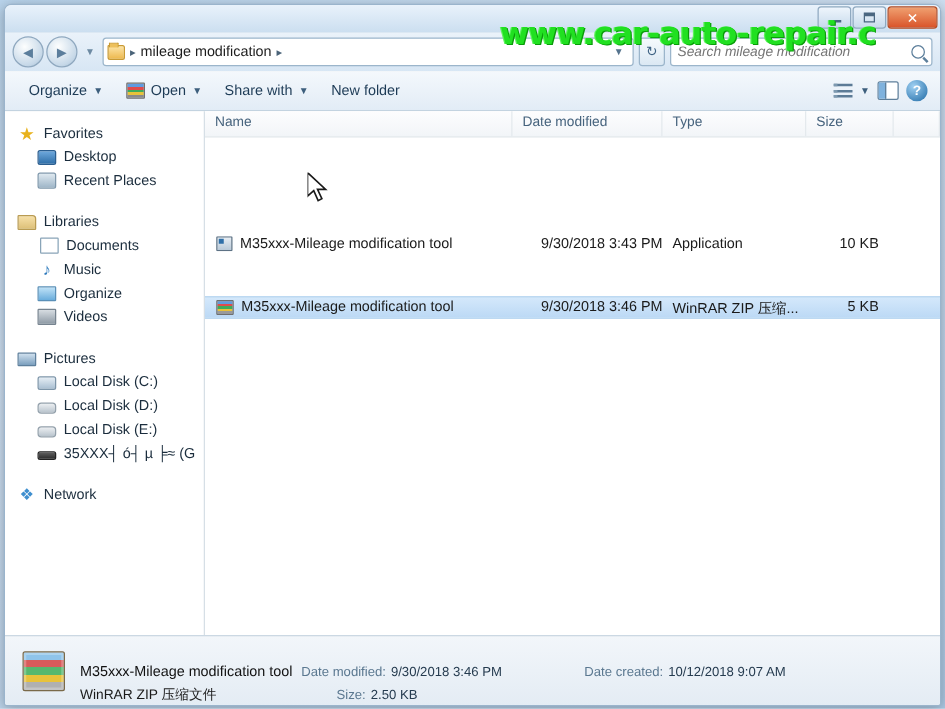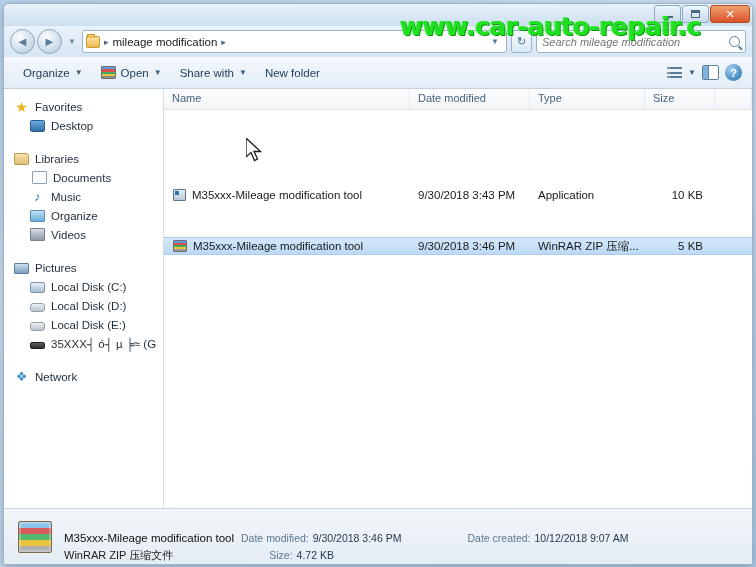--- a/index.html
+++ b/index.html
@@ -217,21 +217,21 @@
   .frow {
     display:flex; height:18px; align-items:center;
     font-size:11.5px; color:#1a1a1a; white-space:nowrap;
   }
   .frow.selected {
     background:linear-gradient(180deg,#d4e8fb,#bcd9f5);
     border-top:1px solid #a8cdee; border-bottom:1px solid #a8cdee;
   }
   .frow .f-name { flex:0 0 246px; display:flex; align-items:center; gap:6px;
                   padding-left:9px; overflow:hidden; }
-  .frow .f-date { flex:0 0 120px; padding-left:8px; }
+  .frow .f-date { flex:0 0 120px; padding-left:8px;text-align:right; }
   .frow .f-type { flex:0 0 115px; padding-left:8px; overflow:hidden; }
   .frow .f-size { flex:0 0 70px; text-align:right; padding-right:12px; }
 
   .app-icon {
     width:13px; height:12px; flex:0 0 13px;
     background:linear-gradient(180deg,#e8eef4,#b9c9d8);
     border:1px solid #5d7285; border-radius:1px; position:relative;
   }
   .app-icon::after {
     content:''; position:absolute; left:1px; top:1px; width:4px; height:4px;
@@ -375,20 +375,24 @@
     <div class="navpane">
 
       <div class="navitem root">
         <span class="nicon ic-star">★</span>
         <span>Favorites</span>
       </div>
       <div class="navitem child">
         <span class="nicon ic-desktop"></span>
         <span>Desktop</span>
       </div>
+      <div class="navitem child">
+        <span class="nicon ic-recent"></span>
+        <span>Recent Places</span>
+      </div>
 
       <div class="navgap"></div>
 
       <div class="navitem root">
         <span class="nicon ic-libfolder"></span>
         <span>Libraries</span>
       </div>
       <div class="navitem child">
         <span class="nicon ic-doc"></span>
         <span>Documents</span>
@@ -476,21 +480,21 @@
       <div class="st-line">
         <span class="st-strong">M35xxx-Mileage modification tool</span>
         <span class="st-label">Date modified:</span>
         <span class="st-val">9/30/2018 3:46 PM</span>
         <span class="st-label st-col2">Date created:</span>
         <span class="st-val">10/12/2018 9:07 AM</span>
       </div>
       <div class="st-line">
         <span style="font-size:11px;">WinRAR ZIP 压缩文件</span>
         <span class="st-label st-col2b">Size:</span>
-        <span class="st-val">4.72 KB</span>
+        <span class="st-val">2.50 KB</span>
       </div>
     </div>
   </div>
 </div>
 
 <svg class="cursor" viewBox="0 0 17 25">
   <polygon points="0,0 0,19 5,14.5 8.5,22.5 11.5,21 8,13.5 14.5,13.5" fill="#ffffff" stroke="#1a1a1a" stroke-width="1.3"></polygon>
 </svg>
 
 <div class="watermark">www.car-auto-repair.c</div>

